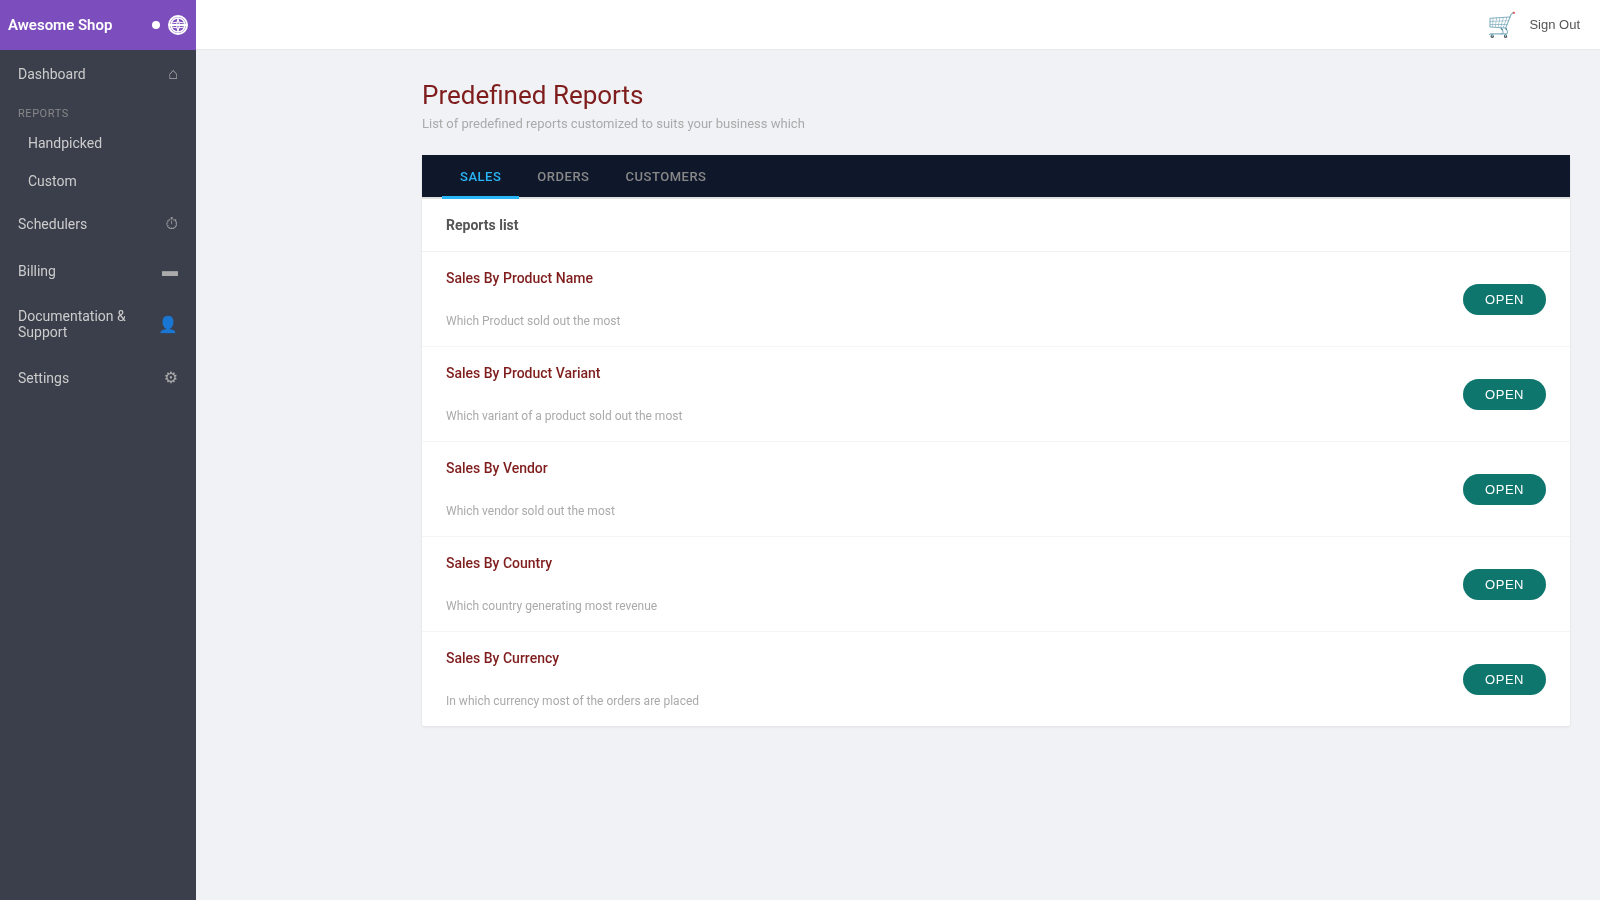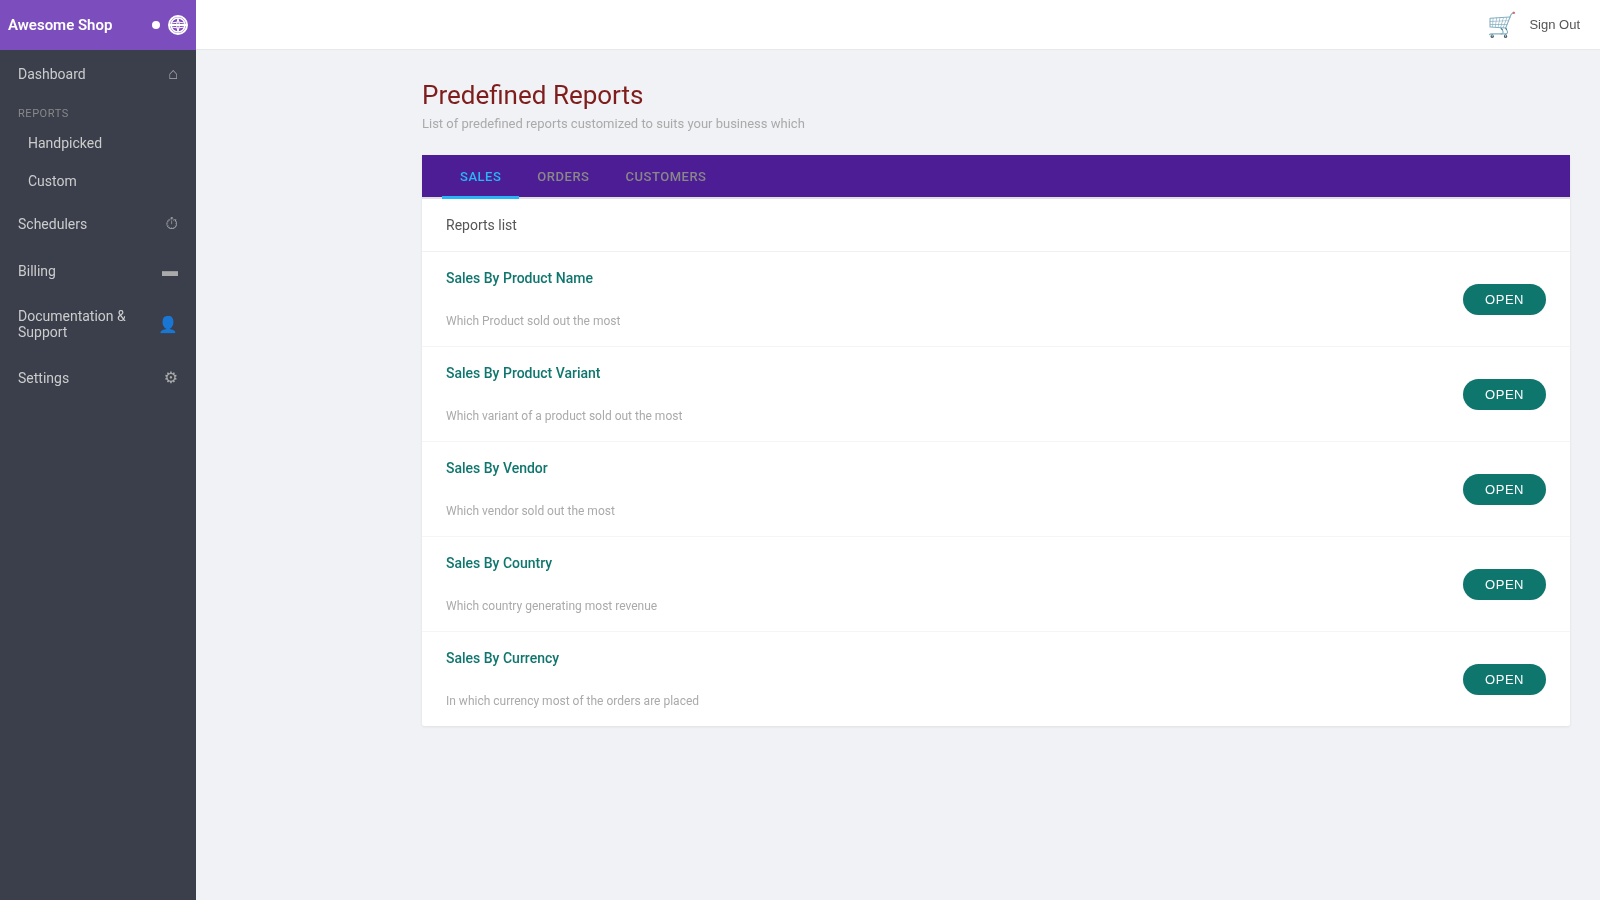--- a/index.html
+++ b/index.html
@@ -163,21 +163,21 @@
     .page-subtitle {
       font-size: 13px;
       color: #aaa;
       margin-bottom: 24px;
     }
 
     .tabs-container {
       display: flex;
       border-bottom: 2px solid #e0e0e0;
       margin-bottom: 0;
-      background: #4c1d95;
+      background: #0f172a;
       padding: 0 20px;
     }
 
     .tab-item {
       padding: 14px 18px 12px;
       font-size: 13px;
       cursor: pointer;
       color: #888;
       font-weight: 500;
       letter-spacing: 0.04em;
@@ -194,39 +194,39 @@
     .reports-card {
       background: #fff;
       border-radius: 2px;
       box-shadow: 0 1px 3px rgba(0,0,0,0.08);
     }
 
     .reports-list-header {
       padding: 18px 24px;
       font-size: 14px;
       color: #555;
-      font-weight: 400;
+      font-weight: 700;
       border-bottom: 1px solid #f0f0f0;
     }
 
     .report-row {
       display: flex;
       align-items: center;
       justify-content: space-between;
       padding: 18px 24px;
       border-bottom: 1px solid #f5f5f5;
     }
 
     .report-row:last-child {
       border-bottom: none;
     }
 
     .report-name {
       font-size: 14px;
-      color: #0f766e;
+      color: #7f1d1d;
       font-weight: 500;
       margin-bottom: 4px;
     }
 
     .report-desc {
       font-size: 12px;
       color: #aaa;
       margin-top: 28px;
     }
 

